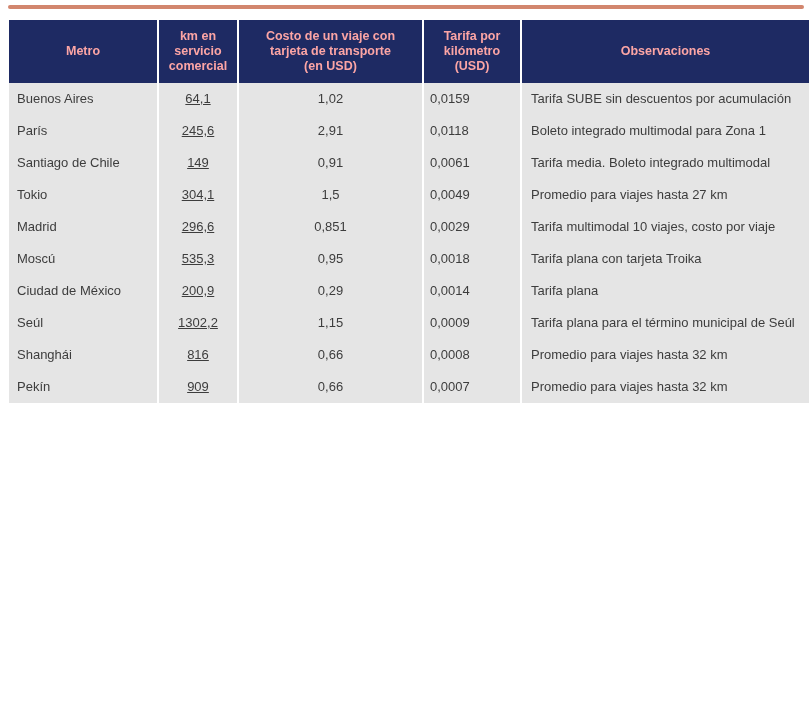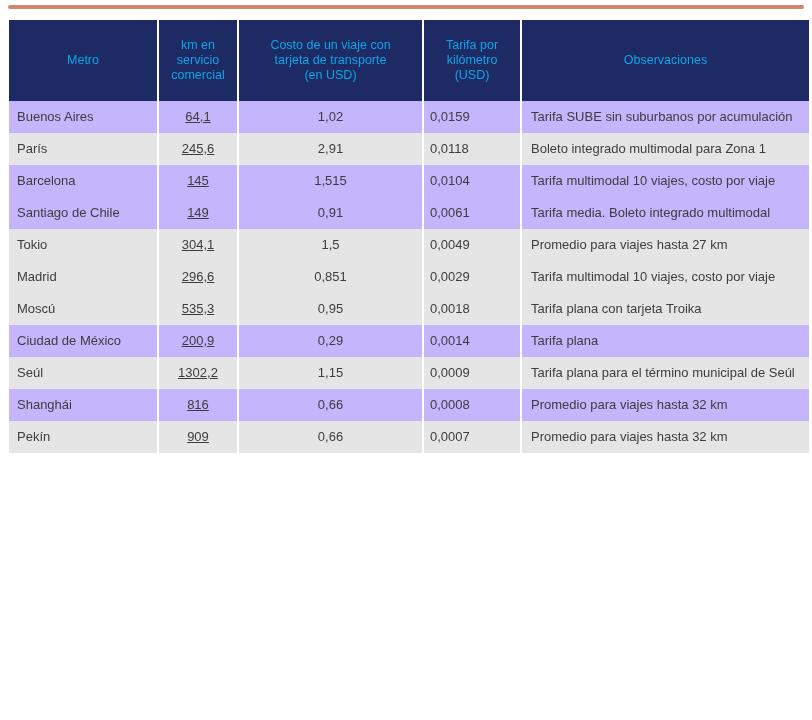--- a/index.html
+++ b/index.html
@@ -43,45 +43,45 @@
   table.metro-table {
     width: 798px;
     border-collapse: separate;
     border-spacing: 2px 0;
     table-layout: fixed;
   }
 
   
   thead th {
     background: #1e2a63;
-    color: #0ea5e9;
+    color: #fca5a5;
     font-size: 12.5px;
-    font-weight: normal;
+    font-weight: bold;
     line-height: 15px;
     text-align: center;
     vertical-align: middle;
-    padding: 18px 5px;
+    padding: 9px 5px;
     height: 52px;
     box-sizing: border-box;
   }
 
   
   tbody td {
     font-size: 13px;
     line-height: 19px;
     color: #3d3d3d;
     vertical-align: top;
     padding: 6px 6px 7px 6px;
     box-sizing: border-box;
   }
   tbody tr.shaded td {
     background: #e5e5e5;
   }
   tbody tr.plain td {
-    background: #c4b5fd;
+    background: #e5e5e5;
     margin-top: 20px;
   }
 
   td.c-metro       { text-align: left;   padding-left: 8px; }
   td.c-km          { text-align: center; text-decoration: underline; }
   td.c-costo       { text-align: center; }
   td.c-tarifa      { }
   td.c-obs         { text-align: left;   padding-left: 9px; padding-right: 10px; }
 
   
@@ -131,37 +131,30 @@
             <span>Observaciones</span>
           </th>
         </tr>
       </thead>
       <tbody id="table-body">
           <tr class="plain">
             <td class="c-metro">Buenos Aires</td>
             <td class="c-km">64,1</td>
             <td class="c-costo">1,02</td>
             <td class="c-tarifa">0,0159</td>
-            <td class="c-obs">Tarifa SUBE sin suburbanos por acumulación</td>
+            <td class="c-obs">Tarifa SUBE sin descuentos por acumulación</td>
           </tr>
           <tr class="shaded">
             <td class="c-metro">París</td>
             <td class="c-km">245,6</td>
             <td class="c-costo">2,91</td>
             <td class="c-tarifa">0,0118</td>
             <td class="c-obs">Boleto integrado multimodal para Zona 1</td>
           </tr>
           <tr class="plain">
-            <td class="c-metro">Barcelona</td>
-            <td class="c-km">145</td>
-            <td class="c-costo">1,515</td>
-            <td class="c-tarifa">0,0104</td>
-            <td class="c-obs">Tarifa multimodal 10 viajes, costo por viaje</td>
-          </tr>
-          <tr class="plain">
             <td class="c-metro">Santiago de Chile</td>
             <td class="c-km">149</td>
             <td class="c-costo">0,91</td>
             <td class="c-tarifa">0,0061</td>
             <td class="c-obs">Tarifa media. Boleto integrado multimodal</td>
           </tr>
           <tr class="shaded">
             <td class="c-metro">Tokio</td>
             <td class="c-km">304,1</td>
             <td class="c-costo">1,5</td>

